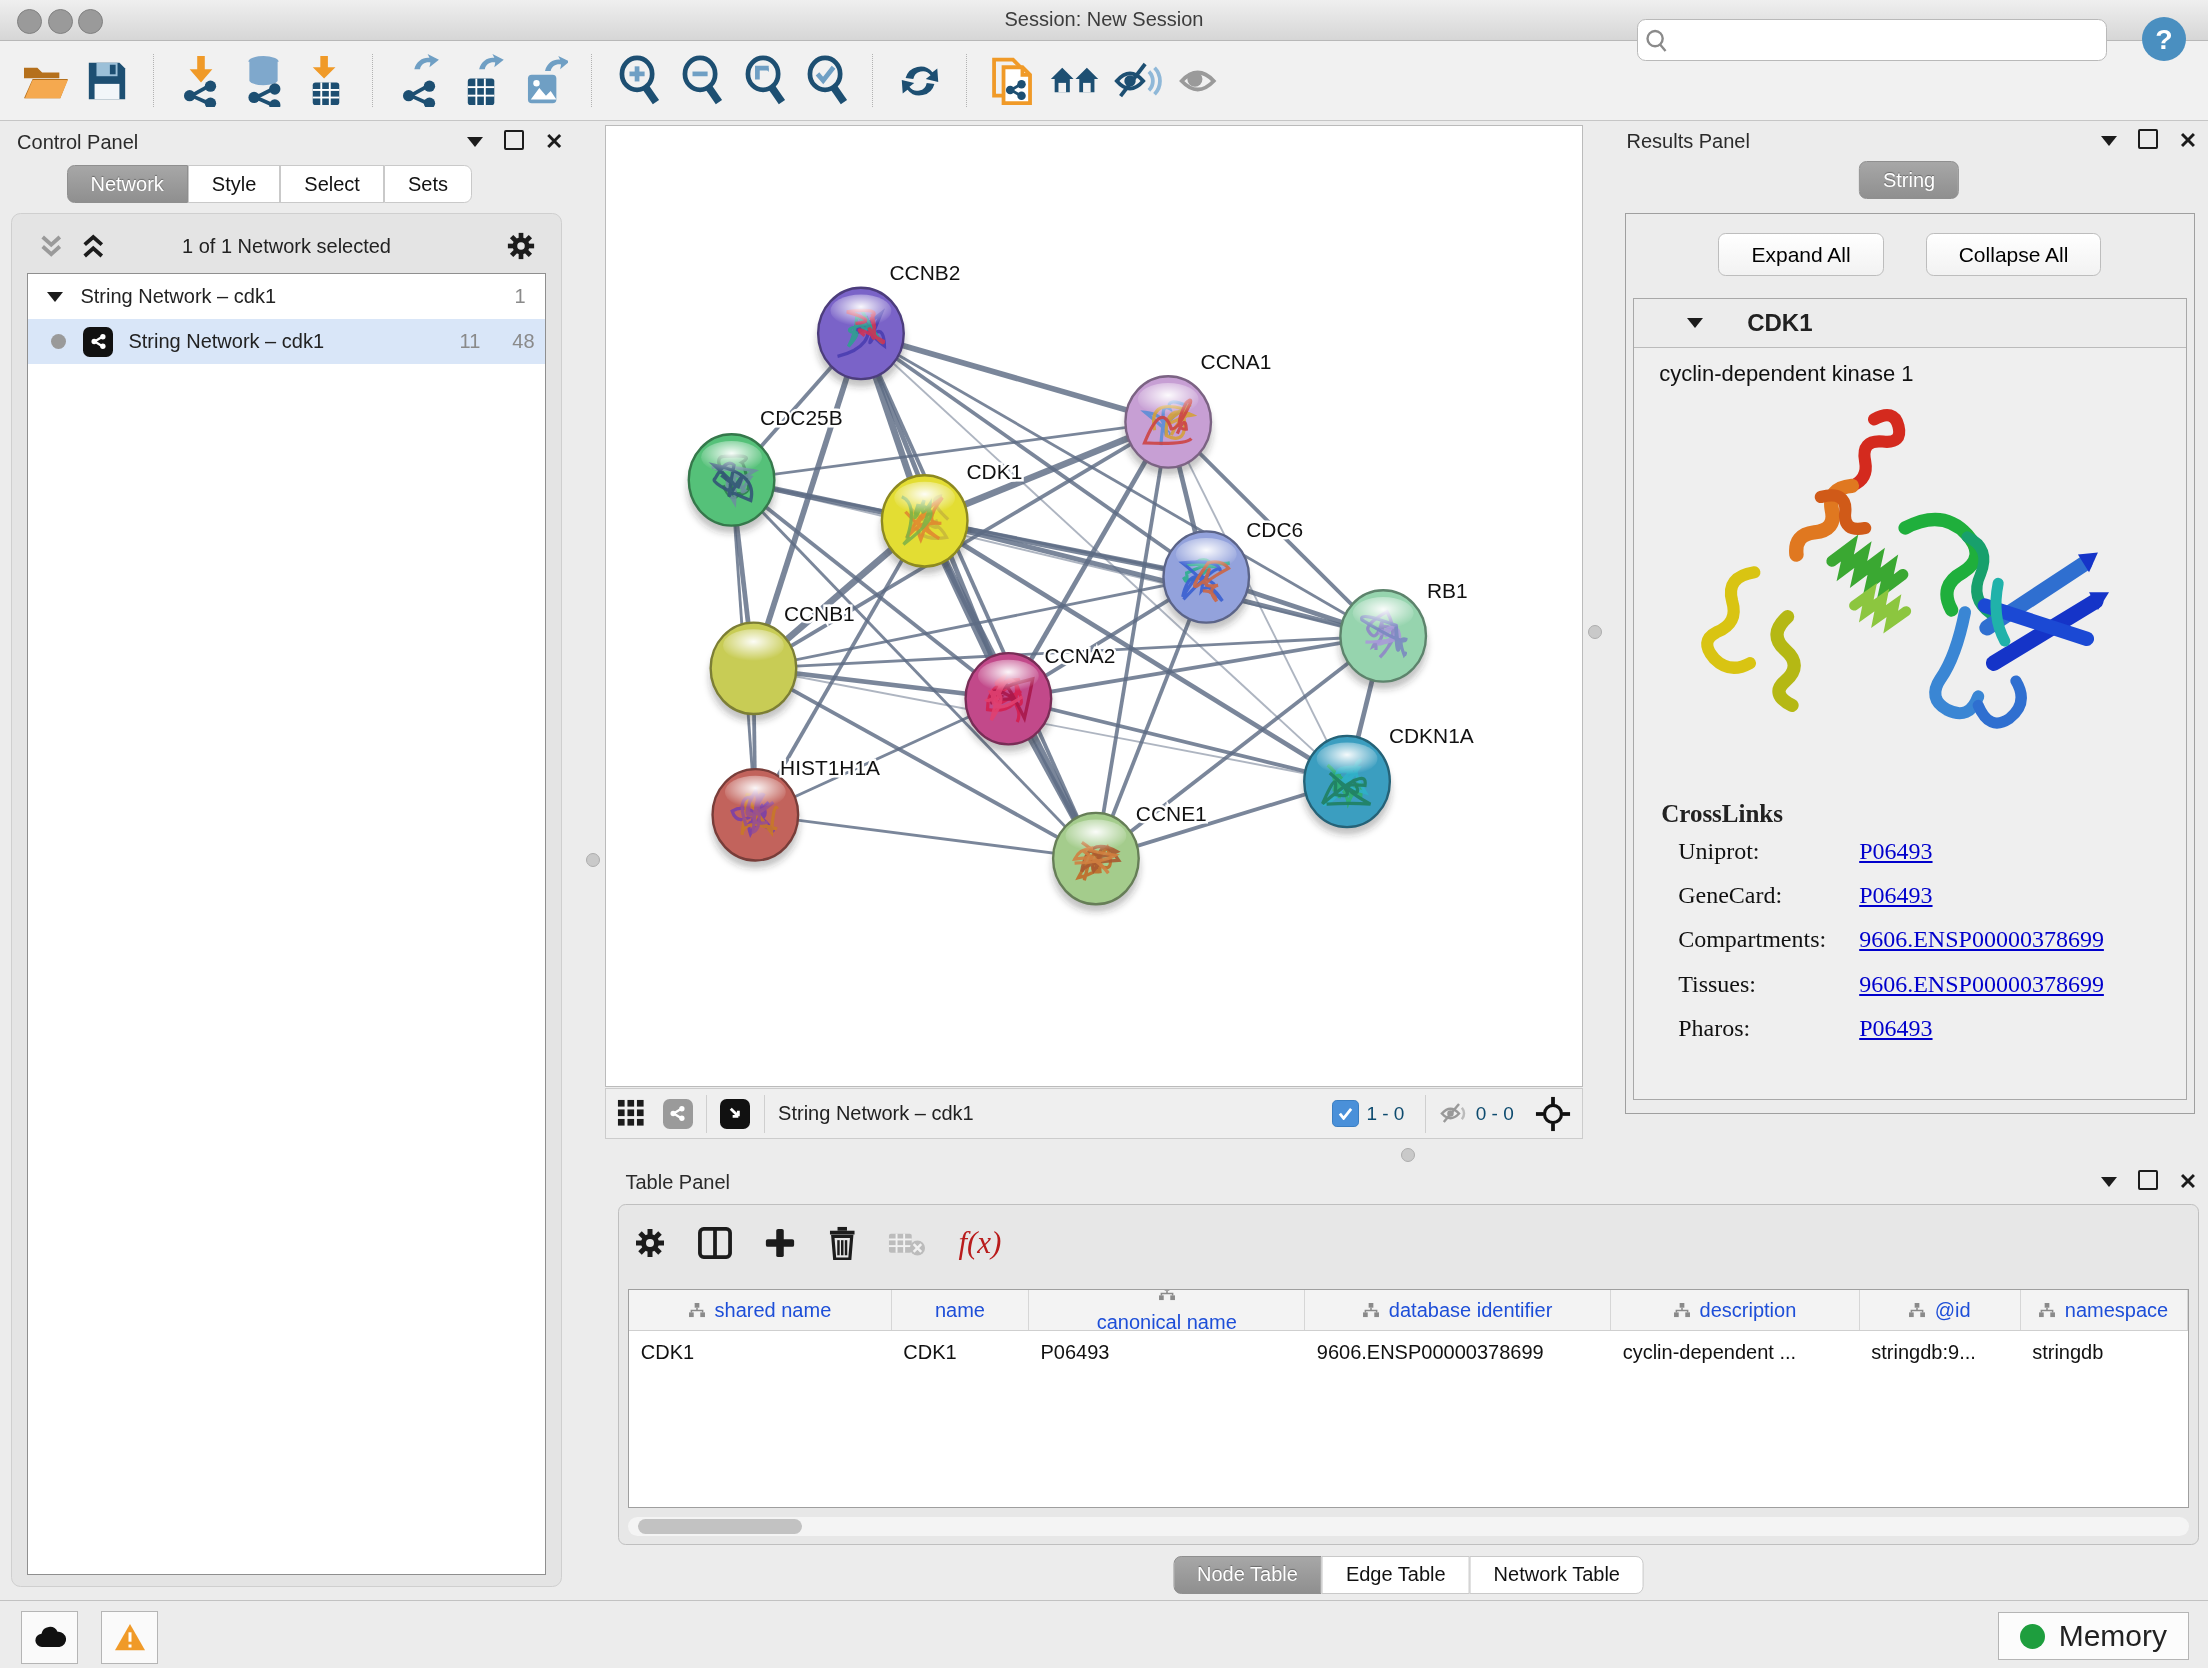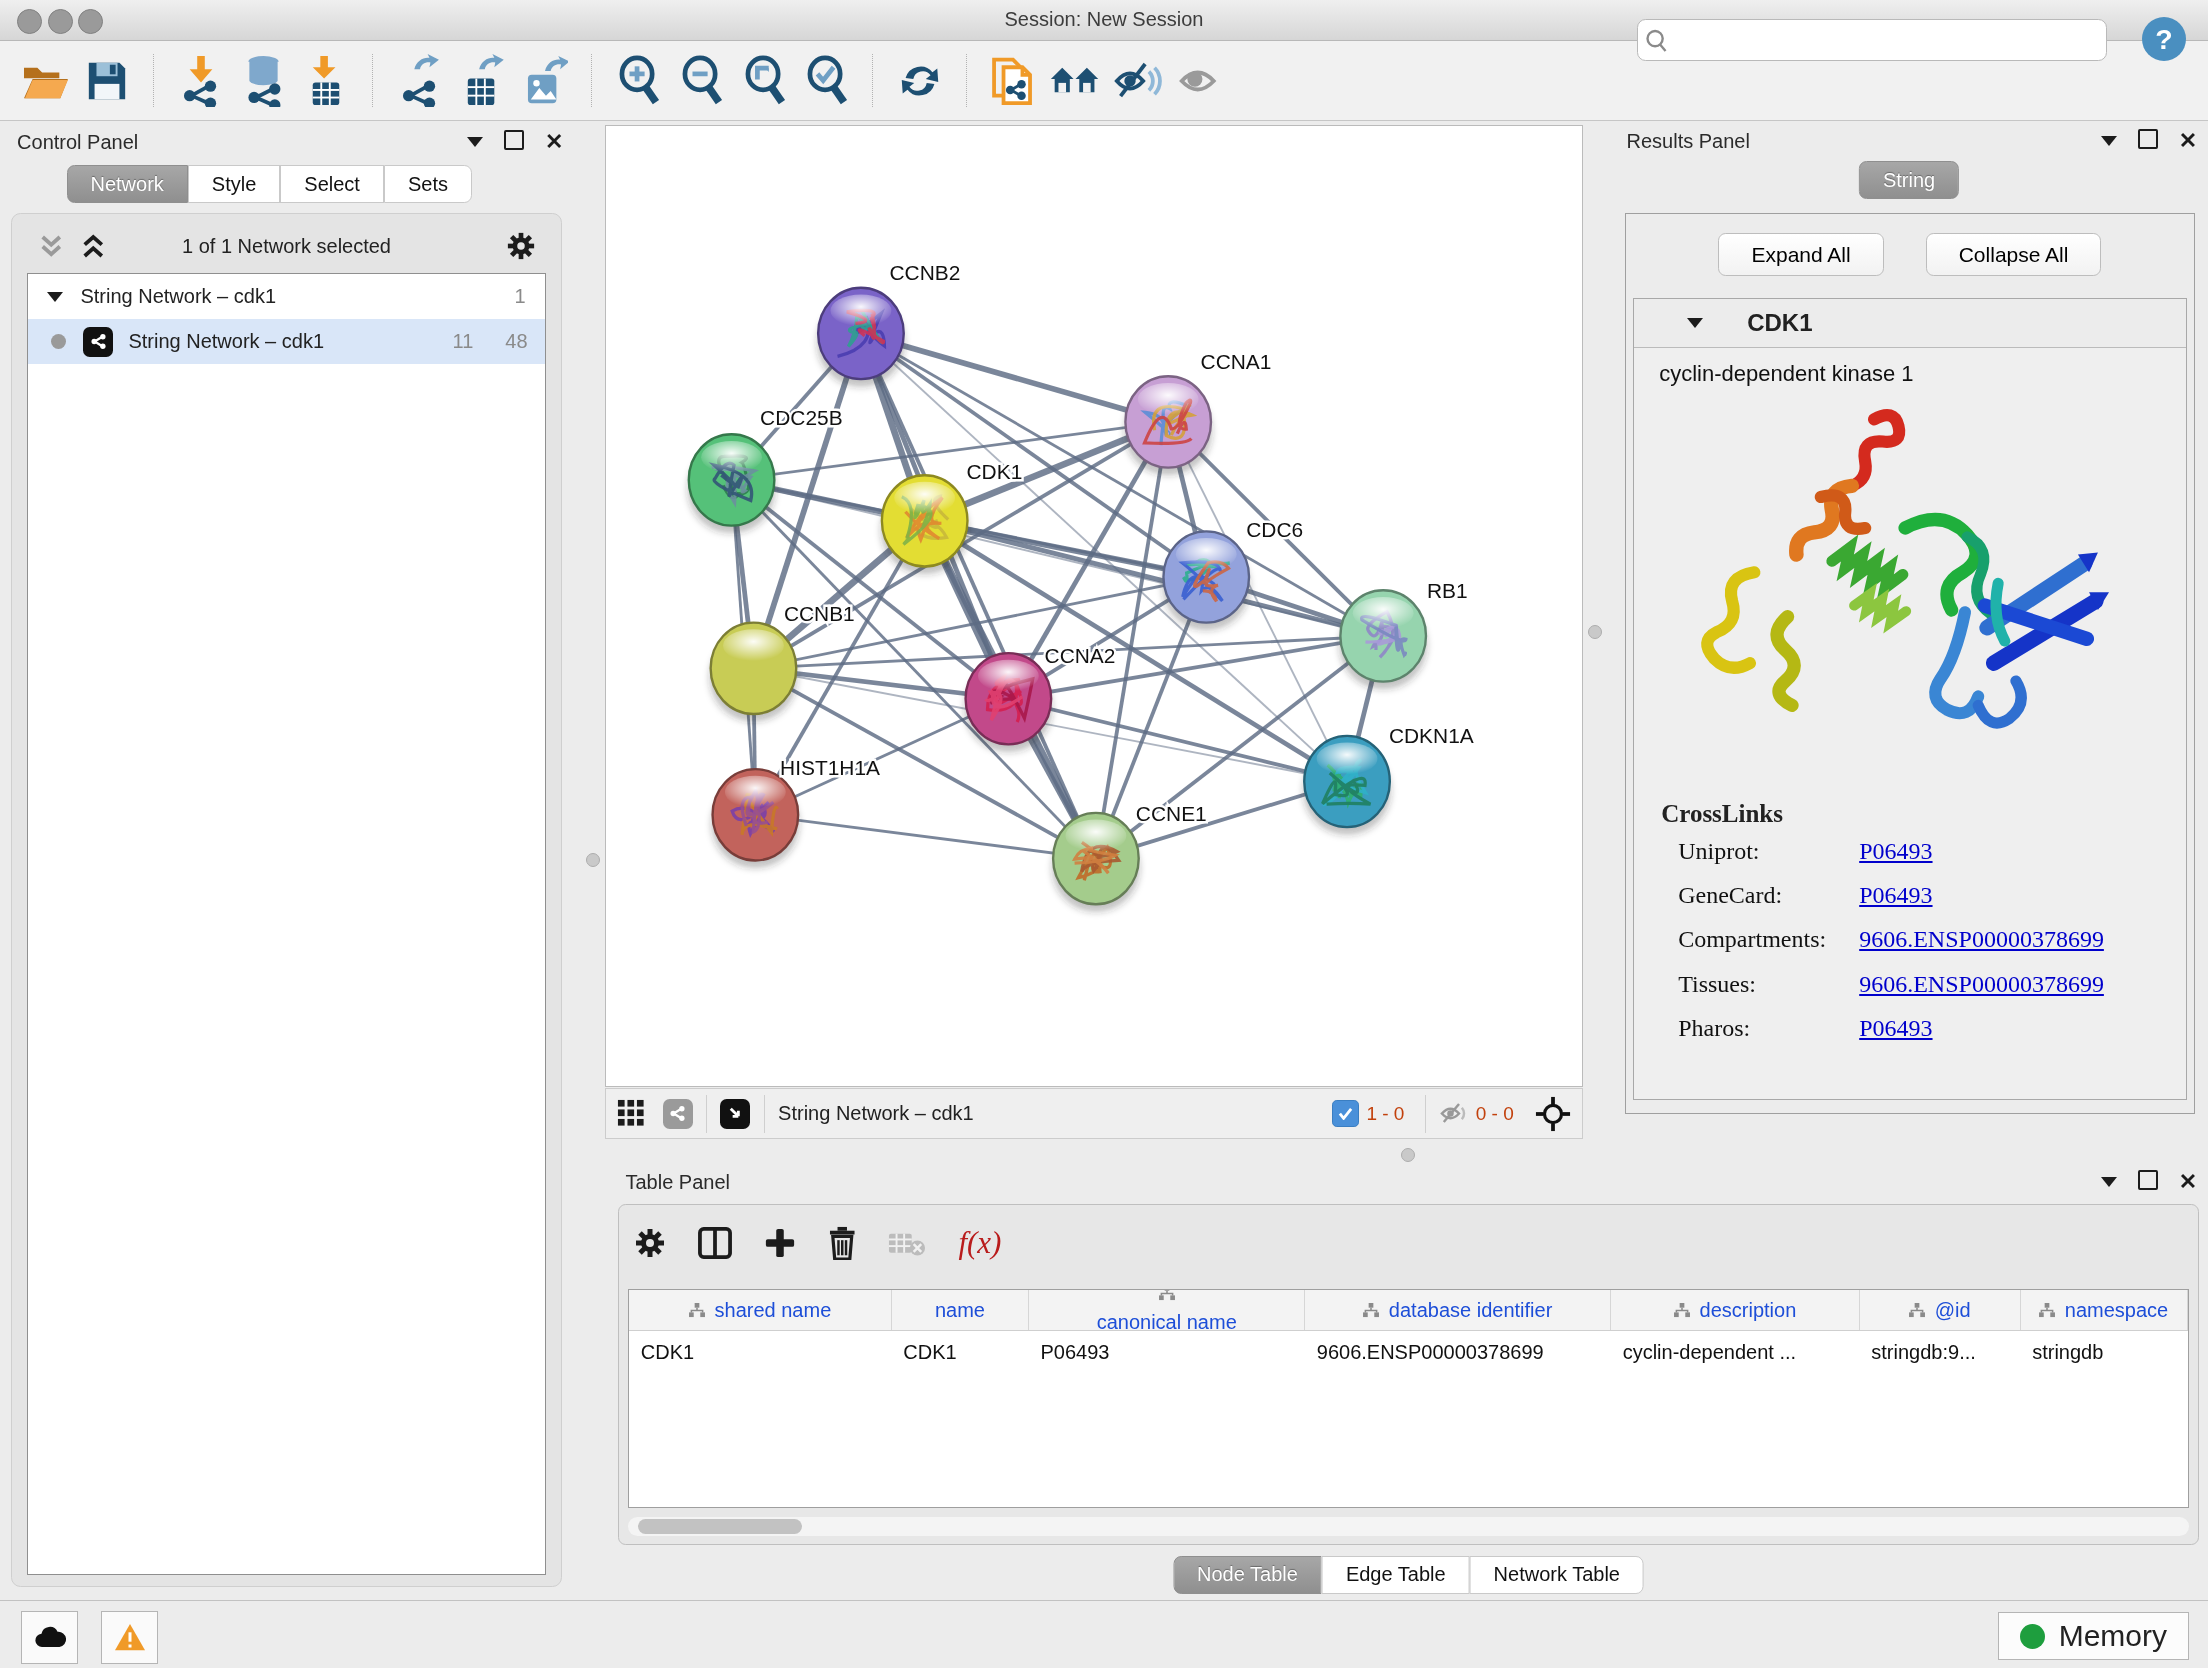--- a/index.html
+++ b/index.html
@@ -32,21 +32,21 @@
   .cp-tree{position:absolute;left:15px;right:15px;top:59px;bottom:11.4px;background:#fff;border:1.9px solid #8f8f8f;}
   .tree-row{position:relative;height:45px;display:flex;align-items:center;font-size:20px;}
   .tree-row.selected{background:#d9e6f8;}
   .tree-count{color:#8a8a8a;font-size:20px;}
   .chip{width:30px;height:30px;border-radius:6.7px;background:#111;display:flex;align-items:center;justify-content:center;flex:0 0 auto;}
   .chip.gray{background:#9a9a9a;}
   
   .net-canvas{position:absolute;left:605px;top:125px;width:978px;height:962px;background:#fff;border:1px solid #bbb;box-sizing:border-box;}
   .net-toolbar{position:absolute;left:605px;top:1088px;width:978px;height:51px;background:#efefef;border:1px solid #ccc;box-sizing:border-box;display:flex;align-items:center;padding:0 11.4px;}
   .nt-sep{width:0;height:38px;border-left:1px solid #cfcfcf;margin:0 13.3px;}
-  .nt-count{font-size:19px;color:#c2410c;margin:0 7.6px;}
+  .nt-count{font-size:19px;color:#0c4a6e;margin:0 7.6px;}
   .handle-dot{position:absolute;width:12.4px;height:12.4px;border-radius:50%;background:#c9c9c9;border:1px solid #adadad;}
   
   .results-panel{position:absolute;left:1617px;top:125px;width:584px;height:989px;}
   .rp-header{position:absolute;left:9.5px;top:0;right:3.8px;height:32px;display:flex;align-items:center;}
   .rp-tab{position:absolute;left:50%;transform:translateX(-50%);top:36px;}
   .rp-outer{position:absolute;left:7.6px;top:88px;right:5.7px;bottom:0;background:#ececec;border:1.9px solid #9f9f9f;}
   .rp-buttons{position:absolute;left:0;right:0;top:19px;display:flex;justify-content:center;gap:42px;}
   .rp-btn{background:linear-gradient(#ffffff,#f2f2f2);border:1px solid #bdbdbd;border-radius:7.6px;font-size:21px;padding:8.6px 32px;}
   .rp-section{position:absolute;left:7.6px;right:7.6px;top:84px;bottom:13.3px;border:1px solid #a8a8a8;background:#efefef;}
   .rp-sec-head{height:48px;border-bottom:1px solid #bbb;background:#ececec;display:flex;align-items:center;}
@@ -322,21 +322,21 @@
                   <line x1="6" y1="10" x2="14" y2="15"></line>
                 </g>
                 <circle cx="5.4" cy="10" r="2.8" fill="#fff"></circle>
                 <circle cx="14.6" cy="5" r="2.8" fill="#fff"></circle>
                 <circle cx="14.6" cy="15" r="2.8" fill="#fff"></circle>
               </svg>
           </span>
           <span style="margin-left:15px">String Network – cdk1</span>
           <span style="flex:1"></span>
           <span class="tree-count" style="margin-right:32px">11</span>
-          <span class="tree-count" style="margin-right:17px">48</span>
+          <span class="tree-count" style="margin-right:10px">48</span>
         </div>
       </div>
     </div>
   </div>
 
   <div class="net-canvas">
     <svg id="graph-svg" width="976" height="960" viewBox="0 0 1026 1009">
       <defs>
         <radialGradient id="gloss" cx="50%" cy="38%" r="60%">
           <stop offset="0%" stop-color="#ffffff" stop-opacity="0.95"></stop>

